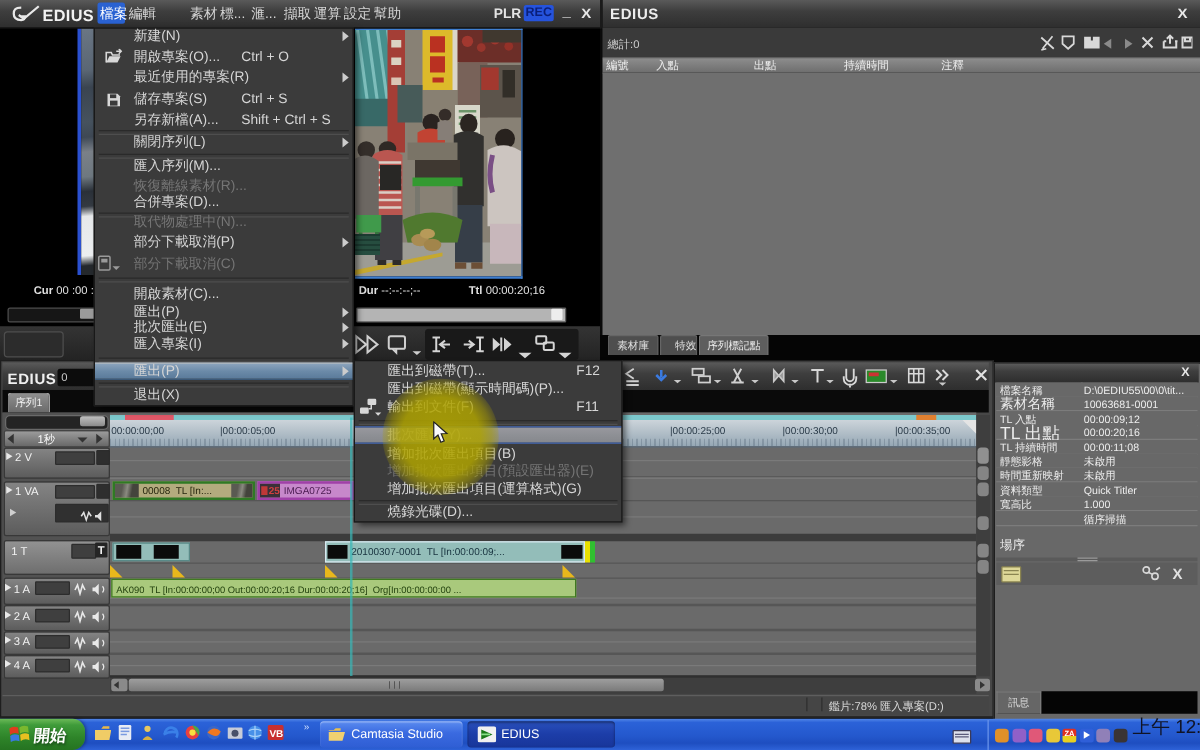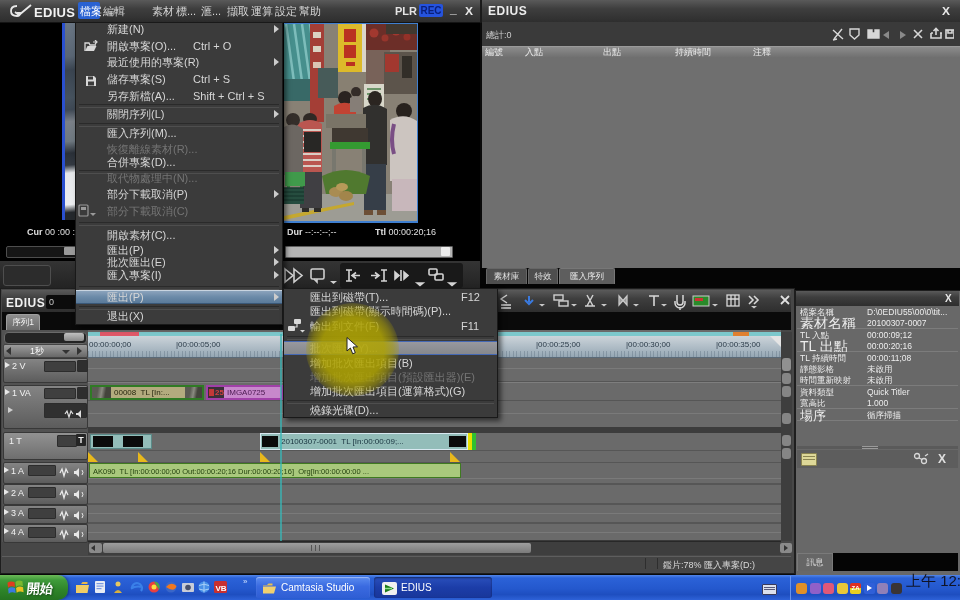--- a/index.html
+++ b/index.html
@@ -170,22 +170,22 @@
     </svg></div>
 <div class="ab" style="left:482px;top:46px;width:478px;height:11px;background:linear-gradient(#8c8c8c,#6e6e6e);border-top:1px solid #9a9a9a;border-bottom:1px solid #4a4a4a"></div>
 <div class="prow" style="left:485px;top:47px">編號</div>
 <div class="prow" style="left:525px;top:47px">入點</div>
 <div class="prow" style="left:603px;top:47px">出點</div>
 <div class="prow" style="left:675px;top:47px">持續時間</div>
 <div class="prow" style="left:753px;top:47px">注釋</div>
 <div class="ab" style="left:482px;top:58px;width:478px;height:210px;background:#6f6f6f"></div>
 <div class="ab" style="left:480px;top:268px;width:480px;height:22px;background:#050505"></div>
 <div class="ab" style="left:486px;top:268px;width:39px;height:15px;background:#4e4e4e;border:1px solid #666;border-bottom:0;border-radius:2px 2px 0 0;font-size:8.5px;color:#e0e0e0;text-align:center;line-height:15px">素材庫</div>
-<div class="ab" style="left:528px;top:268px;width:28px;height:15px;background:#4e4e4e;border:1px solid #666;border-bottom:0;border-radius:2px 2px 0 0;font-size:8.5px;color:#e0e0e0;text-align:center;line-height:15px">特效</div>
-<div class="ab" style="left:559px;top:268px;width:54px;height:15px;background:#5e5e5e;border:1px solid #777;border-bottom:0;border-radius:2px 2px 0 0;font-size:8.5px;color:#ececec;text-align:center;line-height:15px">匯入序列</div>
+<div class="ab" style="left:528px;top:268px;width:28px;height:15px;background:#4e4e4e;border:1px solid #666;border-bottom:0;border-radius:2px 2px 0 0;font-size:8.5px;color:#e0e0e0;text-align:right;line-height:15px">特效</div>
+<div class="ab" style="left:559px;top:268px;width:54px;height:15px;background:#5e5e5e;border:1px solid #777;border-bottom:0;border-radius:2px 2px 0 0;font-size:8.5px;color:#ececec;text-align:center;line-height:15px">序列標記點</div>
 
 <div class="ab" style="left:0;top:288px;width:793px;height:284px;background:#474747;border:1px solid #1e1e1e"></div>
 <div class="ab tb" style="left:2px;top:290px;width:789px;height:22px"></div>
 <div class="ab" style="left:6px;top:296px;font-size:12px;font-weight:bold;color:#f0f0f0;letter-spacing:.5px">EDIUS</div>
 <div class="ab" style="left:46px;top:295px;width:30px;height:14px;background:#0c0c0c;border-radius:2px;color:#c8c8c8;font-size:9px;line-height:14px;padding-left:3px">0</div>
 
 <div class="ab" style="left:497px;top:292px">
 <svg width="300" height="19" viewBox="0 0 300 19">
 <g stroke="#d0d0d0" stroke-width="1.5" fill="none">
 <path d="M10 3 l-6 4 l6 4"></path>
@@ -380,22 +380,22 @@
 <div class="ab" style="left:663px;top:559px;font-size:9px;color:#d8d8d8;white-space:nowrap">鑑片:78% 匯入專案(D:)</div>
 
 <div class="ab" style="left:795px;top:290px;width:165px;height:285px;background:#686868;border:1px solid #1e1e1e"></div>
 <div class="ab tb" style="left:796px;top:291px;width:163px;height:15px"></div>
 <div class="ab" style="left:945px;top:293px;font-size:10px;font-weight:bold;color:#e8e8e8">X</div>
 <div class="ab" style="left:865px;top:306px;width:1px;height:114px;background:#7c7c7c"></div>
 <div class="ab" style="left:797px;top:306px;width:161px;height:11px;border-bottom:1px solid #7c7c7c;background:#686868"></div>
 <div class="prow" style="left:800px;top:307px;font-size:8.5px">檔案名稱</div>
 <div class="prow" style="left:867px;top:307px;font-size:8.5px">D:\0EDIU55\00\0\tit...</div>
 <div class="ab" style="left:797px;top:317px;width:161px;height:11px;border-bottom:1px solid #7c7c7c;background:#686868"></div>
-<div class="prow" style="left:800px;top:318px;font-size:14px">素材名稱</div>
-<div class="prow" style="left:867px;top:318px;font-size:8.5px">20100307-0007</div>
+<div class="prow" style="left:800px;top:318px;font-size:11px">素材名稱</div>
+<div class="prow" style="left:867px;top:318px;font-size:8.5px">10063681-0001</div>
 <div class="ab" style="left:797px;top:329px;width:161px;height:11px;border-bottom:1px solid #7c7c7c;background:#686868"></div>
 <div class="prow" style="left:800px;top:330px;font-size:8.5px">TL 入點</div>
 <div class="prow" style="left:867px;top:330px;font-size:8.5px">00:00:09;12</div>
 <div class="ab" style="left:797px;top:340px;width:161px;height:11px;border-bottom:1px solid #7c7c7c;background:#686868"></div>
 <div class="prow" style="left:800px;top:341px;font-size:14px">TL 出點</div>
 <div class="prow" style="left:867px;top:341px;font-size:8.5px">00:00:20;16</div>
 <div class="ab" style="left:797px;top:352px;width:161px;height:11px;border-bottom:1px solid #7c7c7c;background:#686868"></div>
 <div class="prow" style="left:800px;top:353px;font-size:8.5px">TL 持續時間</div>
 <div class="prow" style="left:867px;top:353px;font-size:8.5px">00:00:11;08</div>
 <div class="ab" style="left:797px;top:363px;width:161px;height:11px;border-bottom:1px solid #7c7c7c;background:#686868"></div>
@@ -404,21 +404,21 @@
 <div class="ab" style="left:797px;top:374px;width:161px;height:11px;border-bottom:1px solid #7c7c7c;background:#686868"></div>
 <div class="prow" style="left:800px;top:375px;font-size:8.5px">時間重新映射</div>
 <div class="prow" style="left:867px;top:375px;font-size:8.5px">未啟用</div>
 <div class="ab" style="left:797px;top:386px;width:161px;height:11px;border-bottom:1px solid #7c7c7c;background:#686868"></div>
 <div class="prow" style="left:800px;top:387px;font-size:8.5px">資料類型</div>
 <div class="prow" style="left:867px;top:387px;font-size:8.5px">Quick Titler</div>
 <div class="ab" style="left:797px;top:397px;width:161px;height:11px;border-bottom:1px solid #7c7c7c;background:#686868"></div>
 <div class="prow" style="left:800px;top:398px;font-size:8.5px">寬高比</div>
 <div class="prow" style="left:867px;top:398px;font-size:8.5px">1.000</div>
 <div class="ab" style="left:797px;top:409px;width:161px;height:11px;border-bottom:1px solid #7c7c7c;background:#686868"></div>
-<div class="prow" style="left:800px;top:410px;font-size:13px">場序</div>
+<div class="prow" style="left:800px;top:431px;font-size:10px">場序</div>
 <div class="prow" style="left:867px;top:410px;font-size:8.5px">循序掃描</div>
 <div class="ab" style="left:797px;top:446px;width:161px;height:3px;background:#5a5a5a"></div>
 <div class="ab" style="left:862px;top:446px;width:16px;height:1px;background:#9a9a9a"></div>
 <div class="ab" style="left:862px;top:448px;width:16px;height:1px;background:#9a9a9a"></div>
 <div class="ab" style="left:797px;top:450px;width:161px;height:18px;background:#5d5d5d"></div>
 <div class="ab" style="left:801px;top:453px;width:14px;height:11px;background:#ded898;border:1px solid #8a8450;border-radius:1px">
     <div style="margin:2px 1px;height:1px;background:#8a8450"></div>
     <div style="margin:2px 1px;height:1px;background:#8a8450"></div>
   </div>
 <div class="ab" style="left:912px;top:452px"><svg width="18" height="14" viewBox="0 0 18 14">

